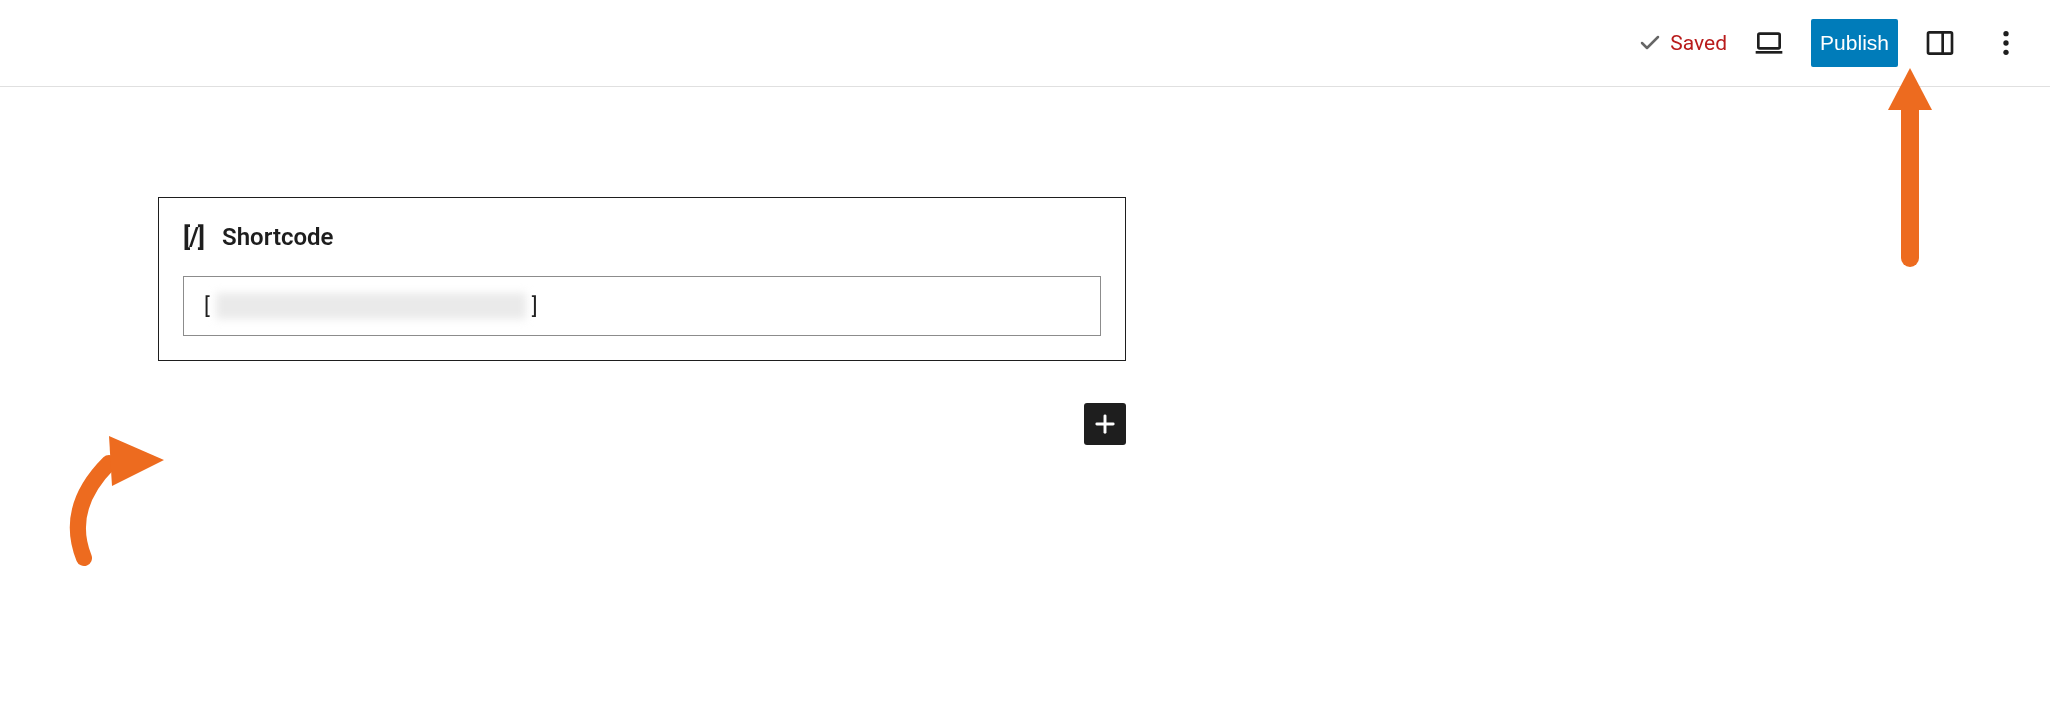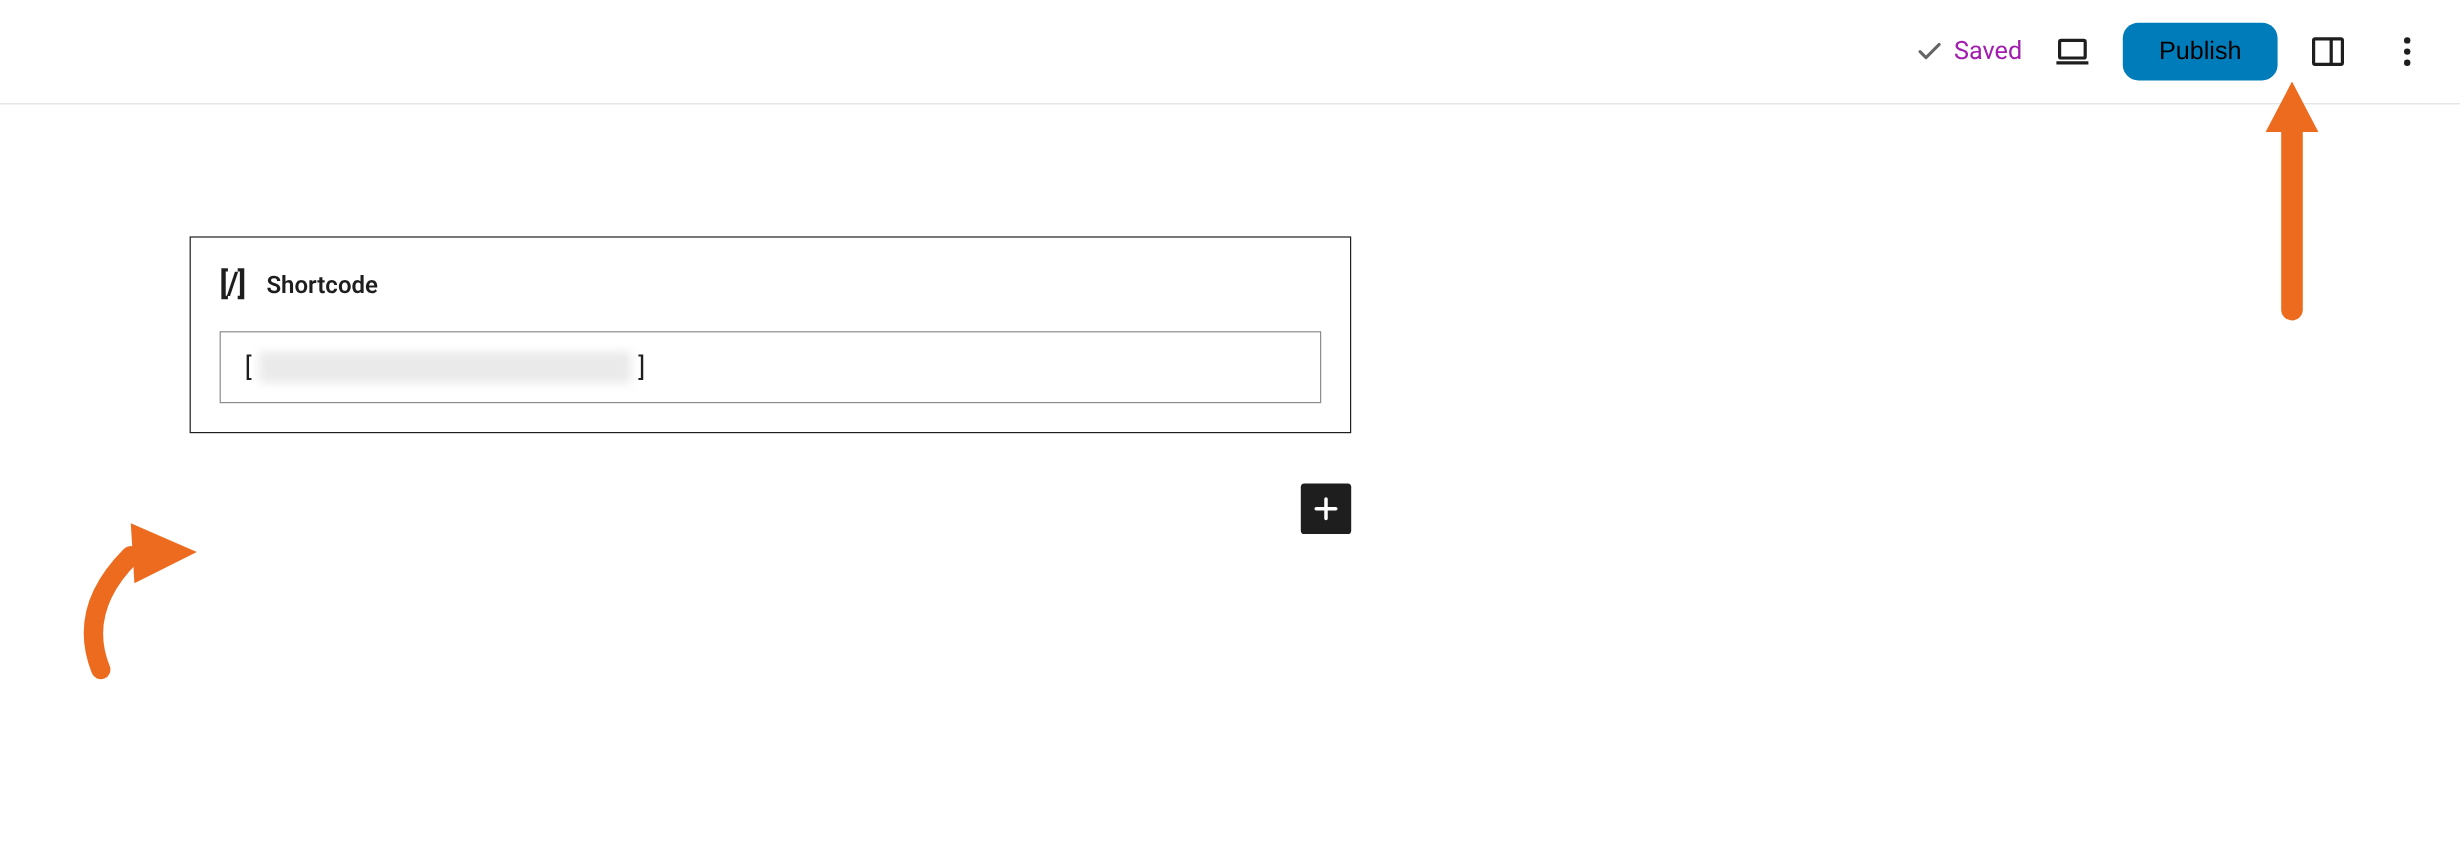--- a/index.html
+++ b/index.html
@@ -20,21 +20,21 @@
       align-items: center;
       justify-content: flex-end;
       padding-right: 20px;
       border-bottom: 1px solid #e0e0e0;
       gap: 18px;
     }
     .saved-status {
       display: flex;
       align-items: center;
       gap: 8px;
-      color: #a21caf;
+      color: #b91c1c;
       font-size: 21px;
     }
     .saved-status svg {
       width: 24px;
       height: 24px;
     }
     .icon-button {
       width: 48px;
       height: 48px;
       display: flex;
@@ -43,26 +43,26 @@
       cursor: pointer;
       border-radius: 3px;
     }
     .icon-button svg {
       width: 32px;
       height: 32px;
     }
     .publish-button {
       background: #0073aa;
       background: #007cba;
-      color: #000000;
+      color: #ffffff;
       border: none;
-      padding: 12px 30px;
+      padding: 12px 9px;
       font-size: 21px;
       font-weight: 400;
-      border-radius: 13px;
+      border-radius: 2px;
       cursor: pointer;
     }
     .editor-area {
       padding-left: 158px;
       padding-top: 110px;
     }
     .title-placeholder {
       font-family: Georgia, "Times New Roman", serif;
       font-size: 58px;
       font-weight: 700;
@@ -81,21 +81,21 @@
       gap: 18px;
       margin-bottom: 24px;
     }
     .shortcode-icon {
       font-size: 26px;
       font-weight: 700;
       letter-spacing: -1px;
       color: #1e1e1e;
     }
     .shortcode-label {
-      font-size: 20px;
+      font-size: 24px;
       font-weight: 600;
       color: #1e1e1e;
     }
     .shortcode-input-wrap {
       border: 1px solid #8c8c8c;
       padding: 16px 20px;
       display: flex;
       align-items: center;
       gap: 6px;
       font-size: 22px;

